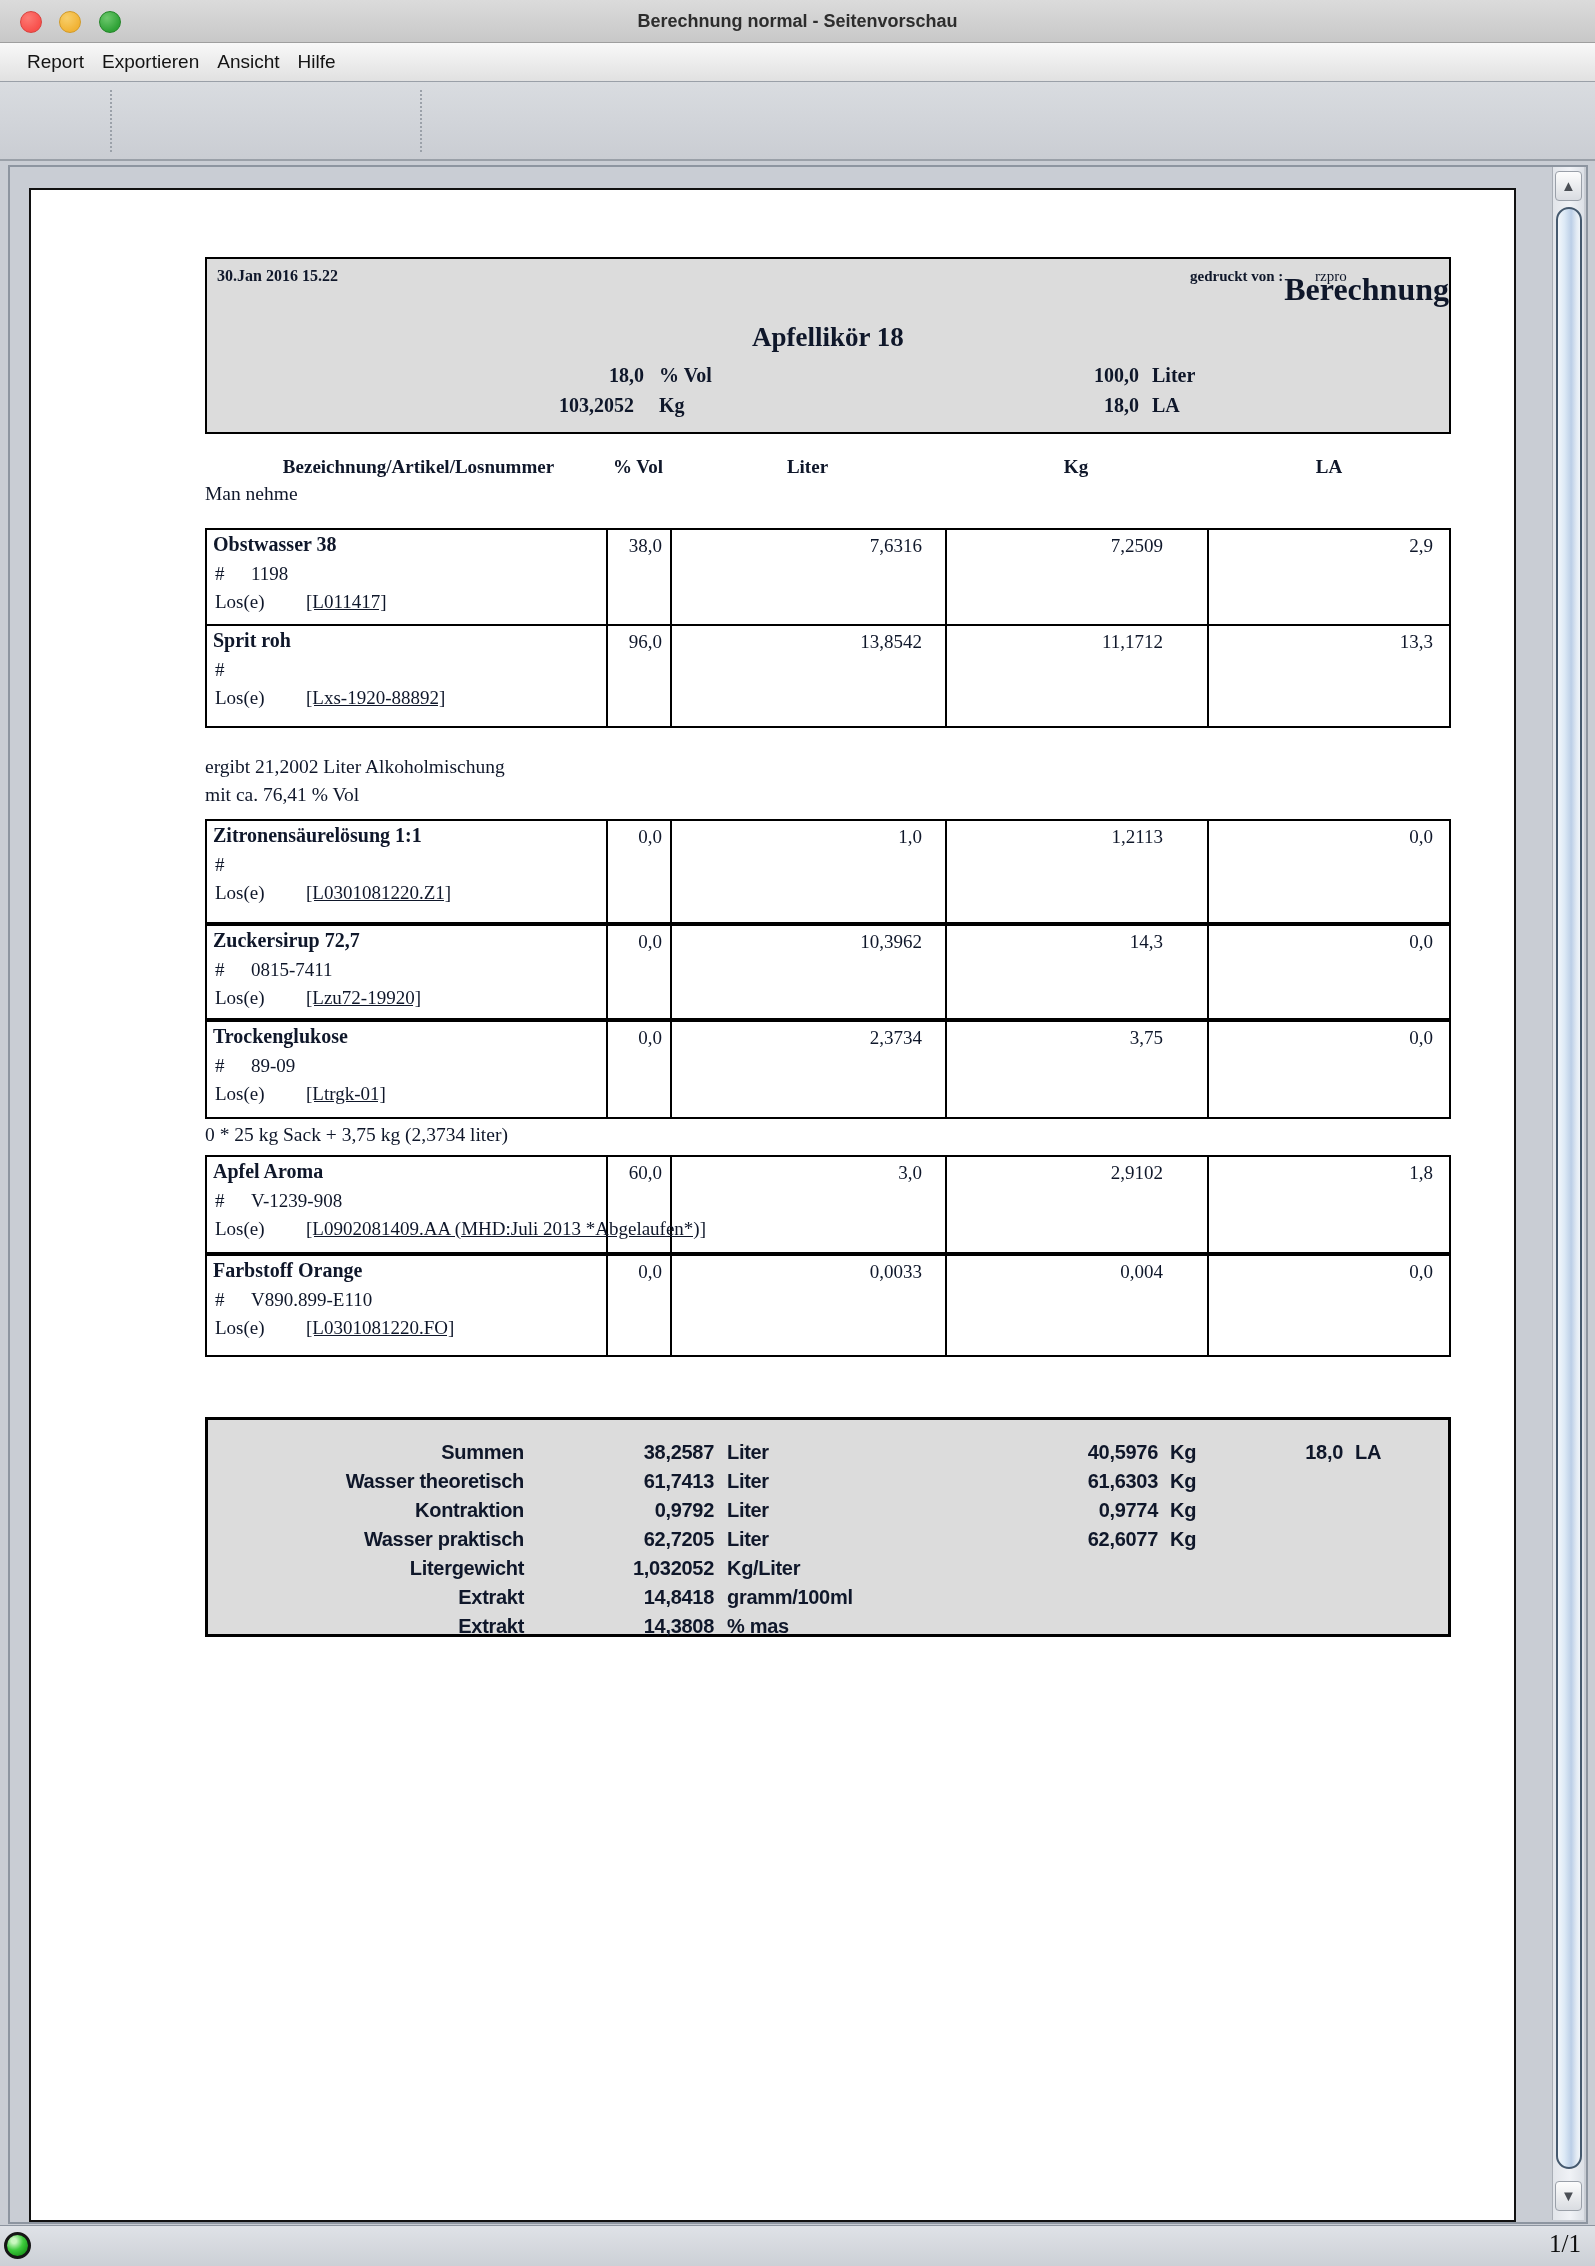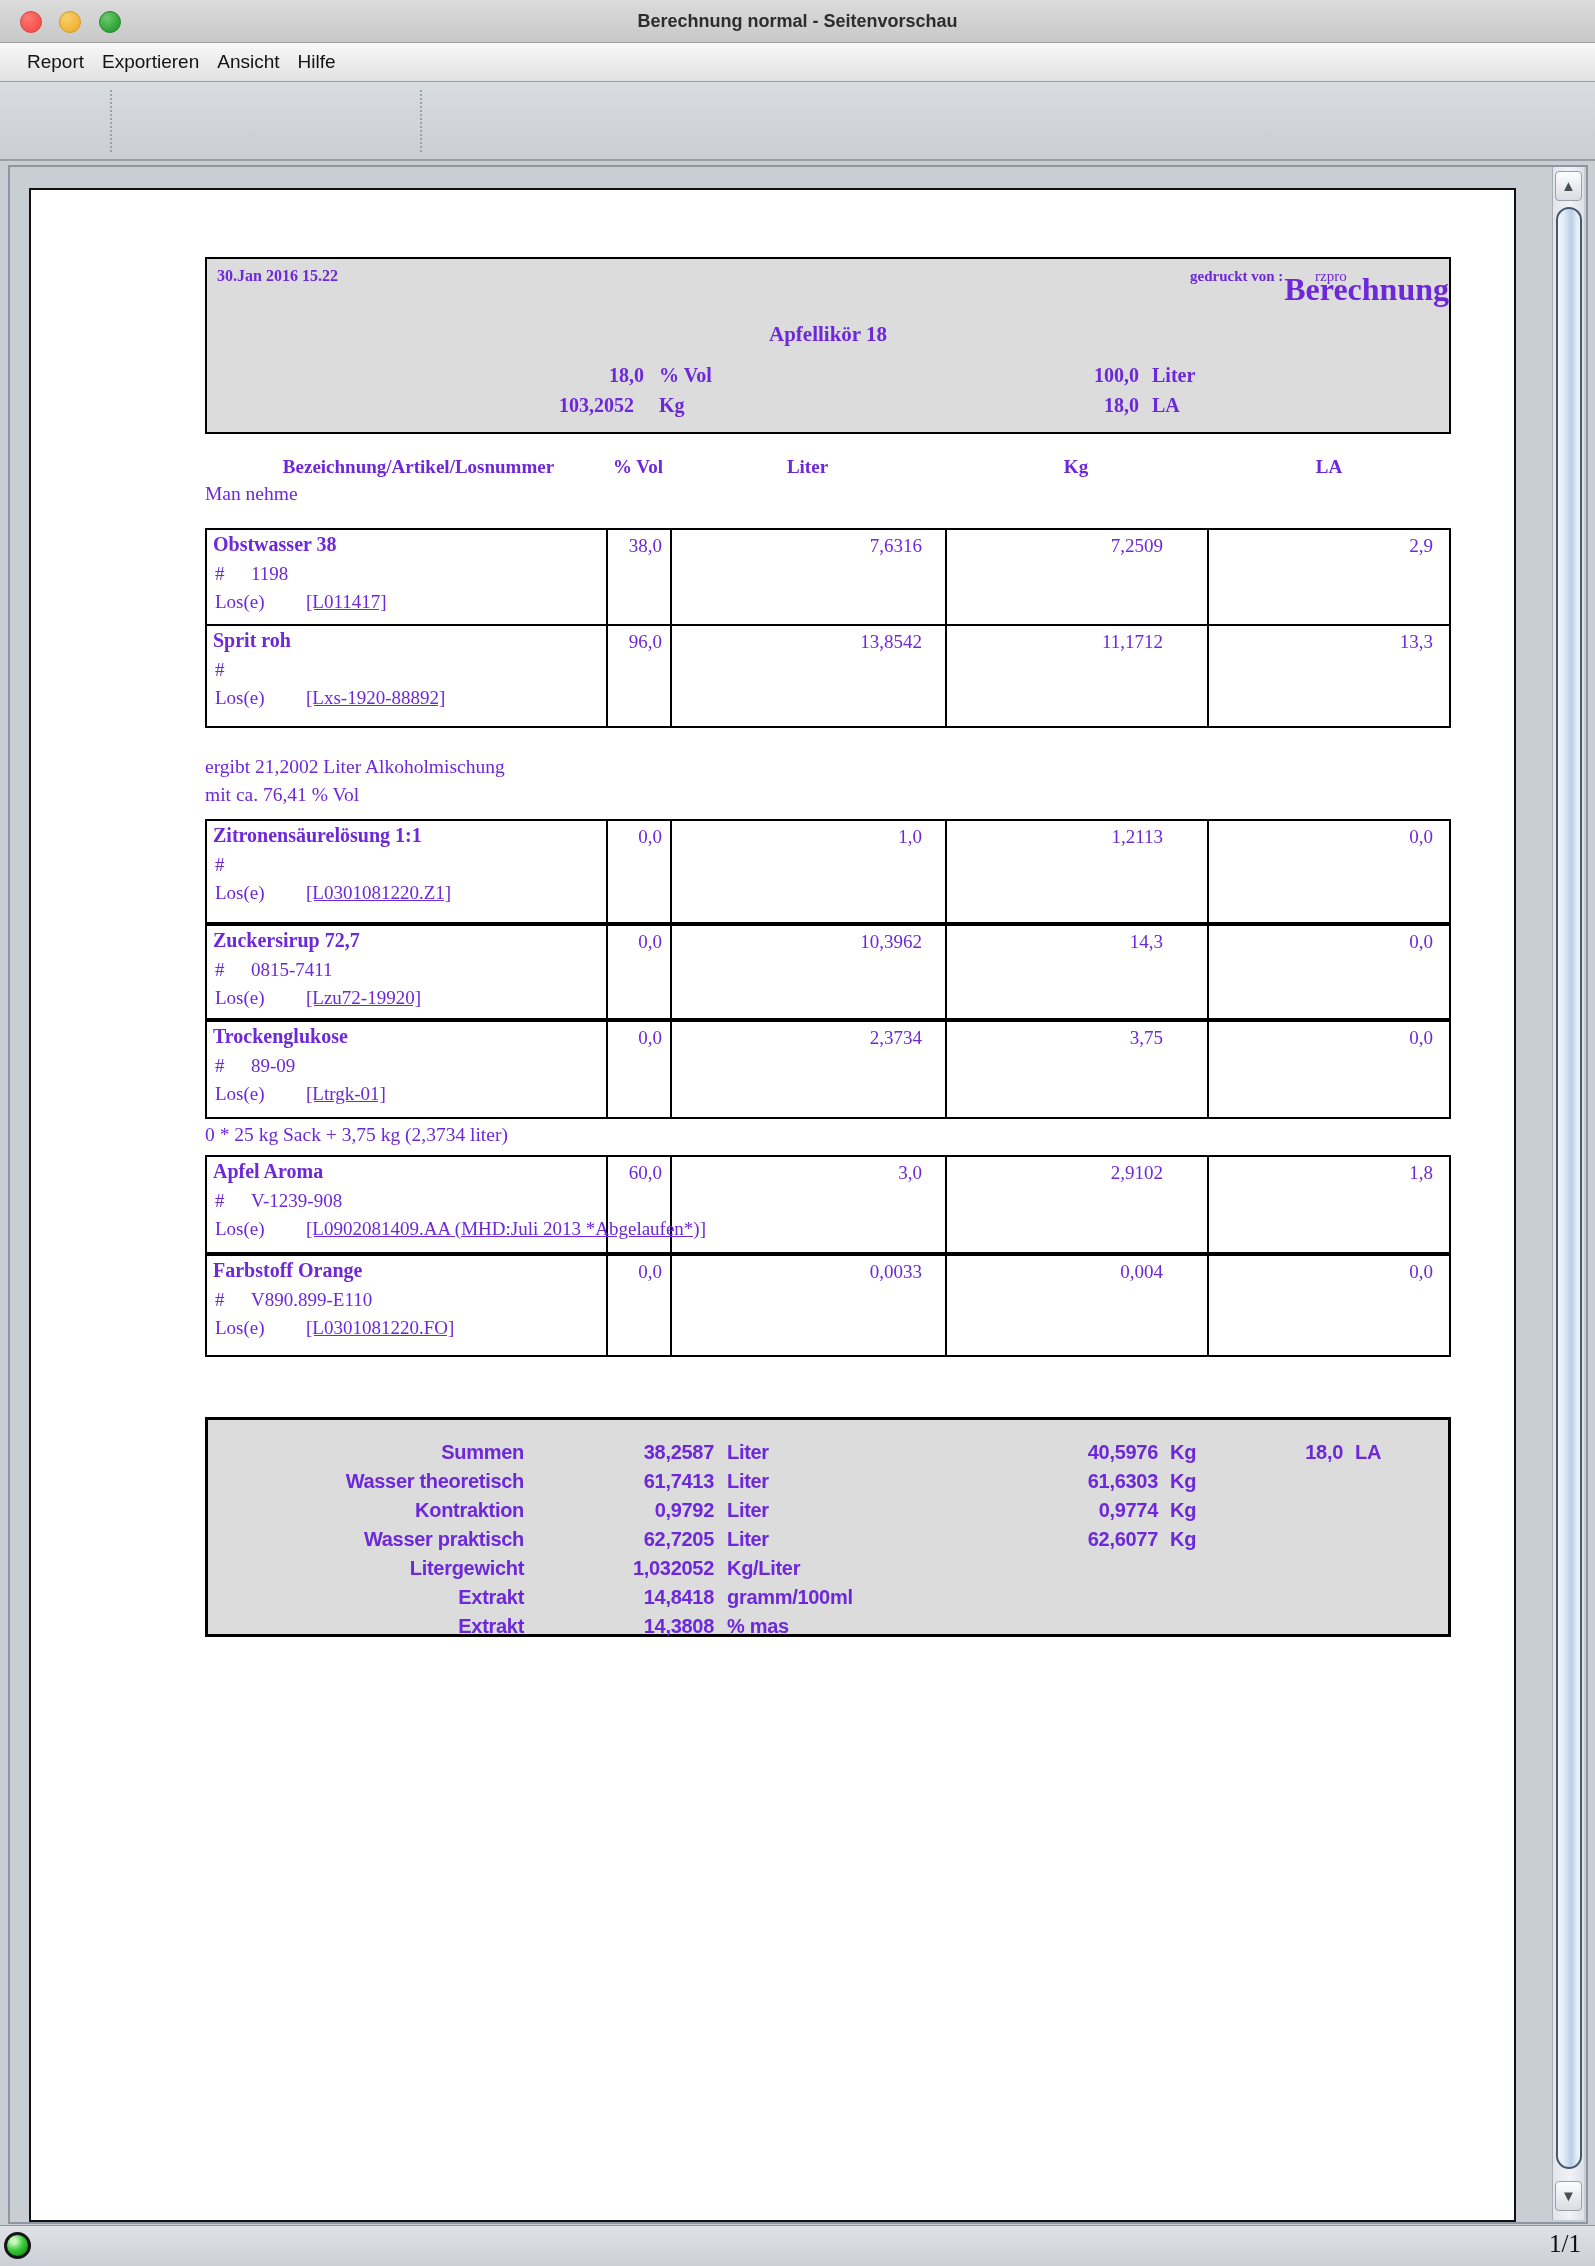--- a/index.html
+++ b/index.html
@@ -74,33 +74,33 @@
     position:absolute; left:0; top:161px; width:1595px; height:2064px;
     background:#c9cdd4;
   }
   .frame {
     position:absolute; left:8px; top:4px; right:7px; bottom:1px;
     border:2px solid #8d95a0;
   }
   .page {
     position:absolute; left:29px; top:27px; width:1487px; height:2034px;
     background:#ffffff; border:2px solid #111; overflow:hidden;
-    font-family:"Liberation Serif","DejaVu Serif",serif; color:#6d28d9;
+    font-family:"Liberation Serif","DejaVu Serif",serif; color:#0f172a;
   }
 
   
   .hdr-box {
     position:absolute; left:174px; top:67px; width:1246px; height:177px;
     background:#dcdcdc; border:2px solid #000;
   }
   .hdr-date { position:absolute; left:10px; top:8px; font-size:16px; font-weight:bold; }
   .hdr-printed-label { position:absolute; left:983px; top:9px; font-size:15px; font-weight:bold; }
   .hdr-printed-val   { position:absolute; left:1108px; top:9px; font-size:15px; font-weight:normal; }
   .hdr-title { position:absolute; left:0; top:12px; width:100%; text-align:right; font-size:32px; font-weight:bold; }
-  .hdr-sub   { position:absolute; left:0; top:63px; width:100%; text-align:center; font-size:21px; font-weight:bold; }
+  .hdr-sub   { position:absolute; left:0; top:63px; width:100%; text-align:center; font-size:27px; font-weight:bold; }
   .hv { position:absolute; font-size:20px; font-weight:bold; }
   .hv-val { text-align:right; }
 
   .colhead { position:absolute; font-size:19px; font-weight:bold; text-align:center; }
   .doc-text { position:absolute; font-size:19.5px; }
 
   .row {
     position:absolute; left:174px; width:1246px;
     border:2px solid #000; background:#fff;
   }

